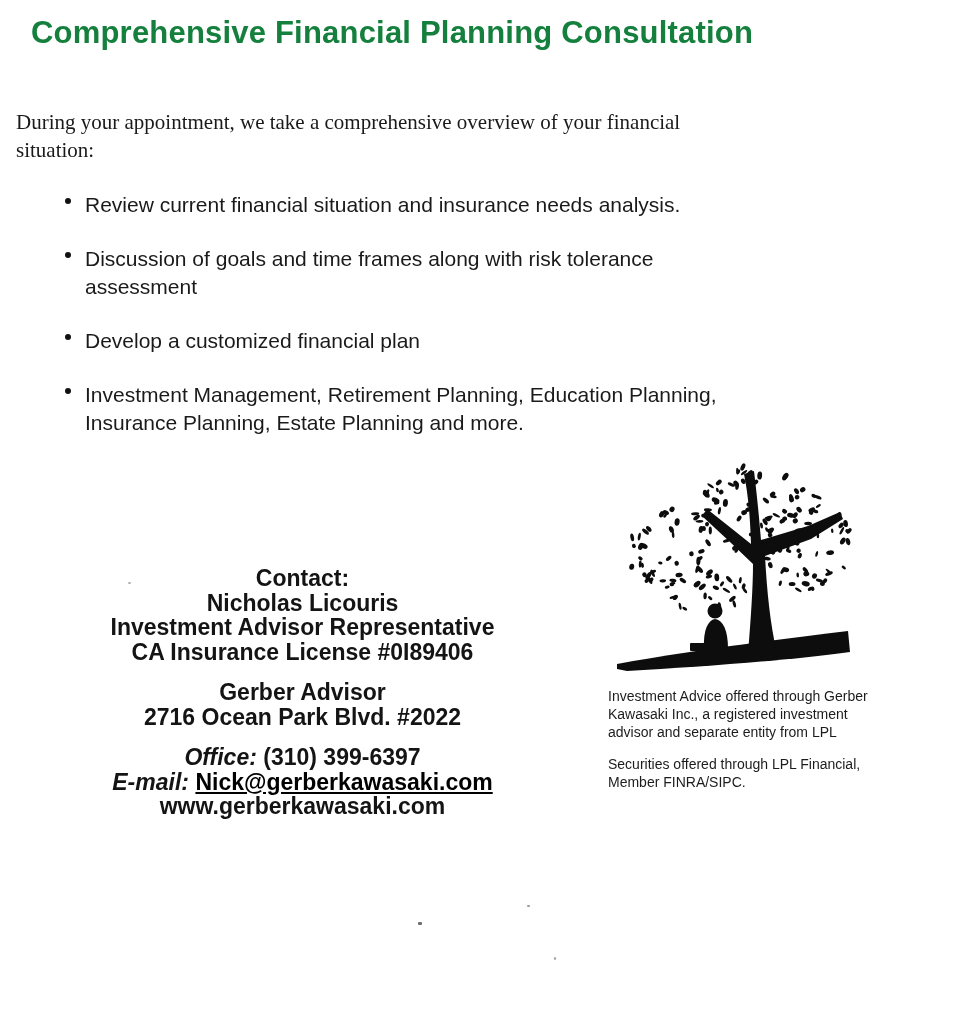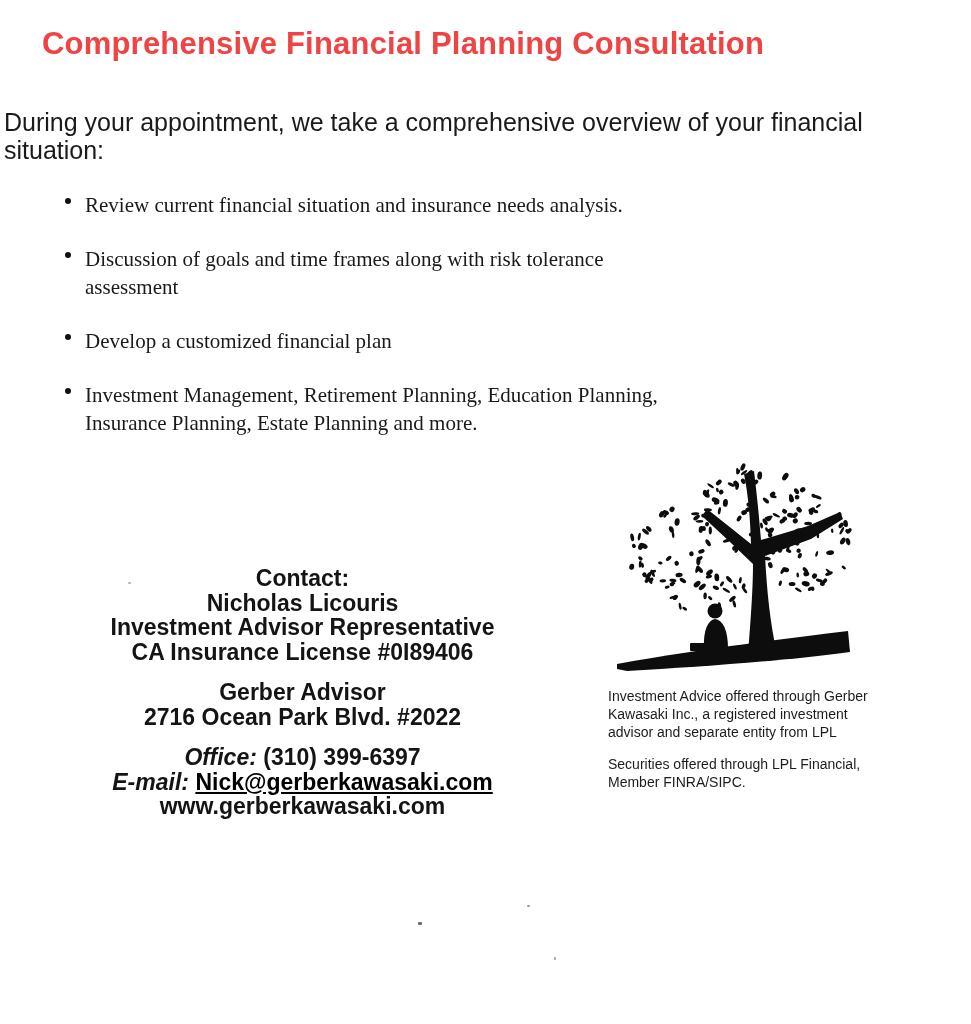--- a/index.html
+++ b/index.html
@@ -3,29 +3,29 @@
 <meta charset="utf-8">
 <style>
   html,body{margin:0;padding:0;background:#e8e8e8;}
   .page{
     position:relative;width:971px;height:1024px;margin:0 auto;
     background:#ffffff;overflow:hidden;
     font-family:"Liberation Sans","DejaVu Sans",sans-serif;
     color:#1a1a1a;
   }
   .title{
-    position:absolute;left:30px;top:14px;margin:12px;
-    font-size:31px;font-weight:bold;color:#ef4444;letter-spacing:.2px;
+    position:absolute;left:30px;top:14px;margin:1px;
+    font-size:31px;font-weight:bold;color:#15803d;letter-spacing:.2px;
   }
   .intro{
-    position:absolute;left:4px;top:108px;width:900px;margin:0;
-    font-size:25px;line-height:28px;white-space:pre-line;
+    position:absolute;left:16px;top:108px;width:900px;margin:0;
+    font-size:21px;line-height:28px;white-space:pre-line;font-family:Liberation Serif, serif;
   }
   .bullets{
-    position:absolute;left:63px;top:191px;width:820px;margin:0;padding:0;list-style:none;font-family:Liberation Serif, serif;
+    position:absolute;left:63px;top:191px;width:820px;margin:0;padding:0;list-style:none;
   }
   .bullets li{
     position:relative;padding-left:22px;margin:0 0 26px 0;
     font-size:21px;line-height:28px;
   }
   .dot{
     position:absolute;left:2px;top:7px;width:6px;height:6px;border-radius:50%;
     background:#111;
   }
   .btxt{white-space:pre-line;}

